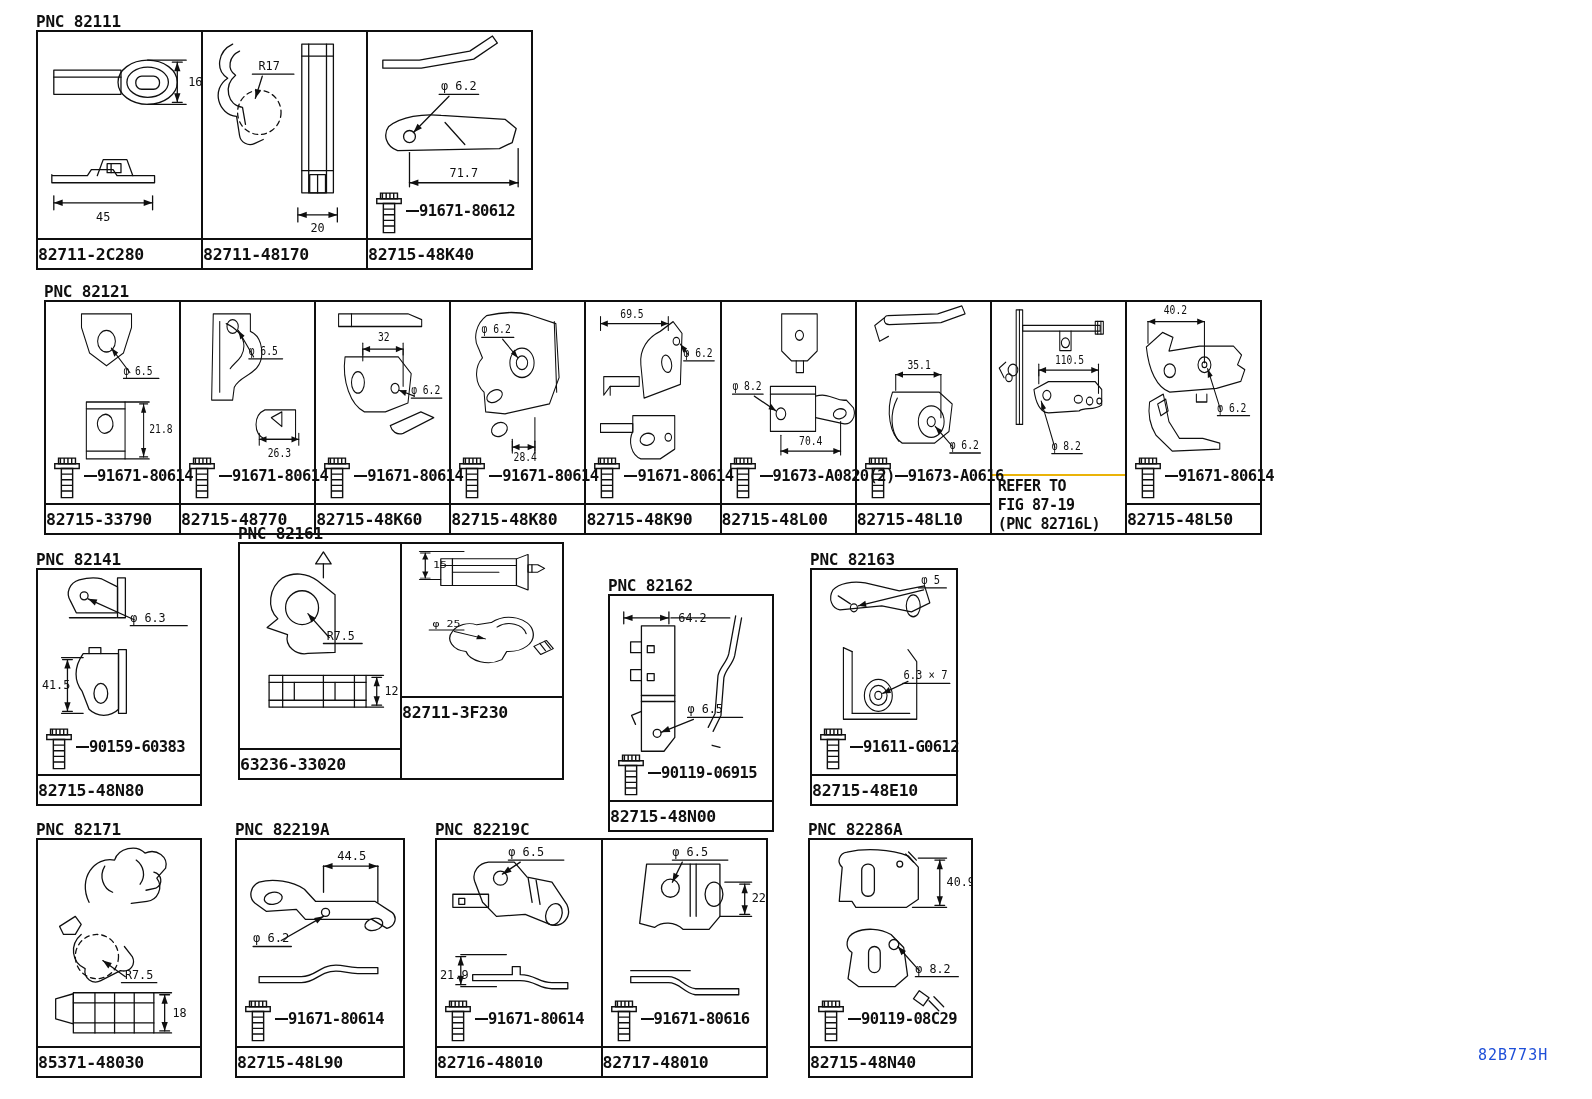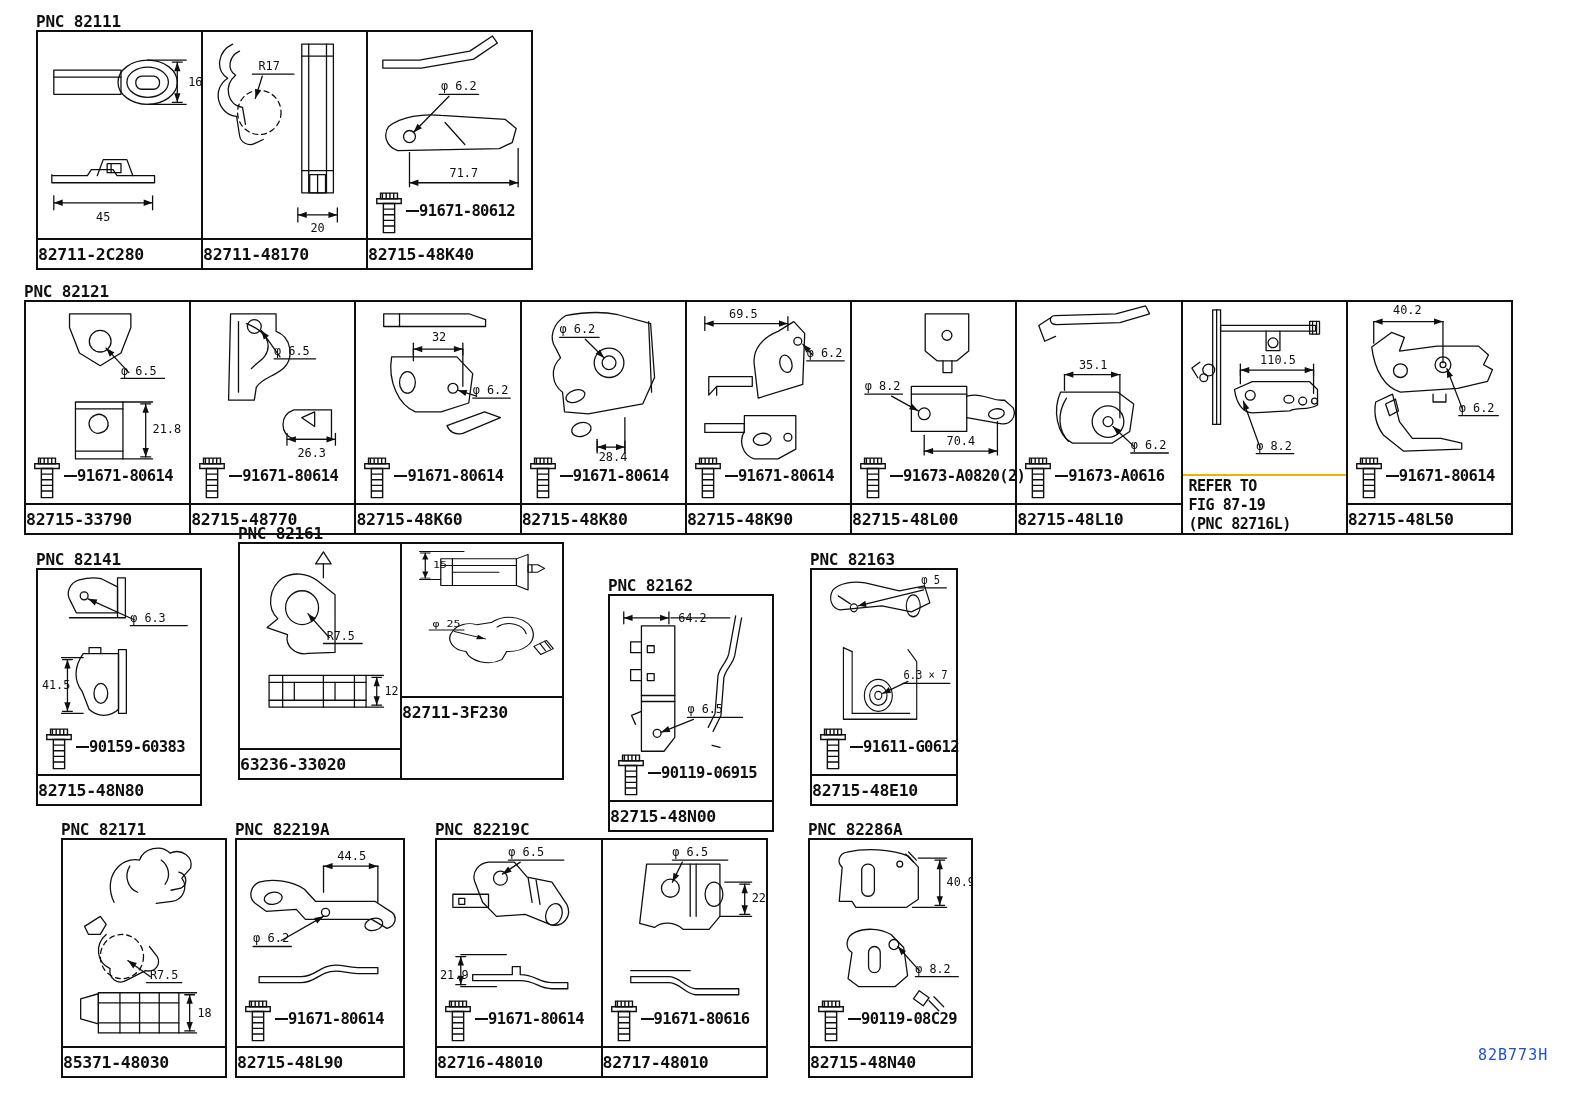--- a/index.html
+++ b/index.html
@@ -127,21 +127,21 @@
               <span class="boltline"></span>
               <span class="boltnum">91671-80612</span>
             </div>
           </div>
           <div class="pband">
             <span>82715-48K40</span>
           </div>
         </div>
       </div>
     </div>
-    <div class="group" style="left: 24px; top: 282px; width: 1489px;">
+    <div class="group" style="left: 44px; top: 282px; width: 1218px;">
       <div class="pnc">PNC 82121</div>
       <div class="table" style="height:235px">
         <div class="cell">
           <div class="draw" style="height:201px">
             <svg class="sketch" viewBox="0 0 165 205" preserveAspectRatio="none">
               <path d="M44 12 h62 v14 l-10 26 l-21 13 l-21 -13 l-10 -26 z"></path>
               <circle cx="75" cy="40" r="11"></circle>
               <text x="114" y="74" text-anchor="middle">φ 6.5</text>
               <line x1="96" y1="78" x2="140" y2="78"></line>
               <line x1="104" y1="72" x2="81" y2="47"></line>
@@ -707,21 +707,21 @@
               <span class="boltline"></span>
               <span class="boltnum">91611-G0612</span>
             </div>
           </div>
           <div class="pband">
             <span>82715-48E10</span>
           </div>
         </div>
       </div>
     </div>
-    <div class="group" style="left: 36px; top: 820px; width: 166px; margin-left: 25px;">
+    <div class="group" style="left: 36px; top: 820px; width: 166px;">
       <div class="pnc">PNC 82171</div>
       <div class="table" style="height:240px">
         <div class="cell">
           <div class="draw" style="height:206px">
             <svg class="sketch" viewBox="0 0 165 205" preserveAspectRatio="none">
               <path d="M52 62 c-12 -24 6 -46 26 -42 c4 -12 22 -16 31 -7 c12 -5 24 4 21 15 l-9 10 c7 9 1 22 -10 23 l-16 2"></path>
               <path d="M68 26 c-6 10 -2 22 8 26"></path>
               <path d="M100 20 c8 6 10 16 4 24"></path>
               <path d="M118 32 c8 2 10 12 2 16 l-10 2"></path>
               <path d="M22 86 l16 -10 l6 8 l-6 10 h-12 z"></path>

